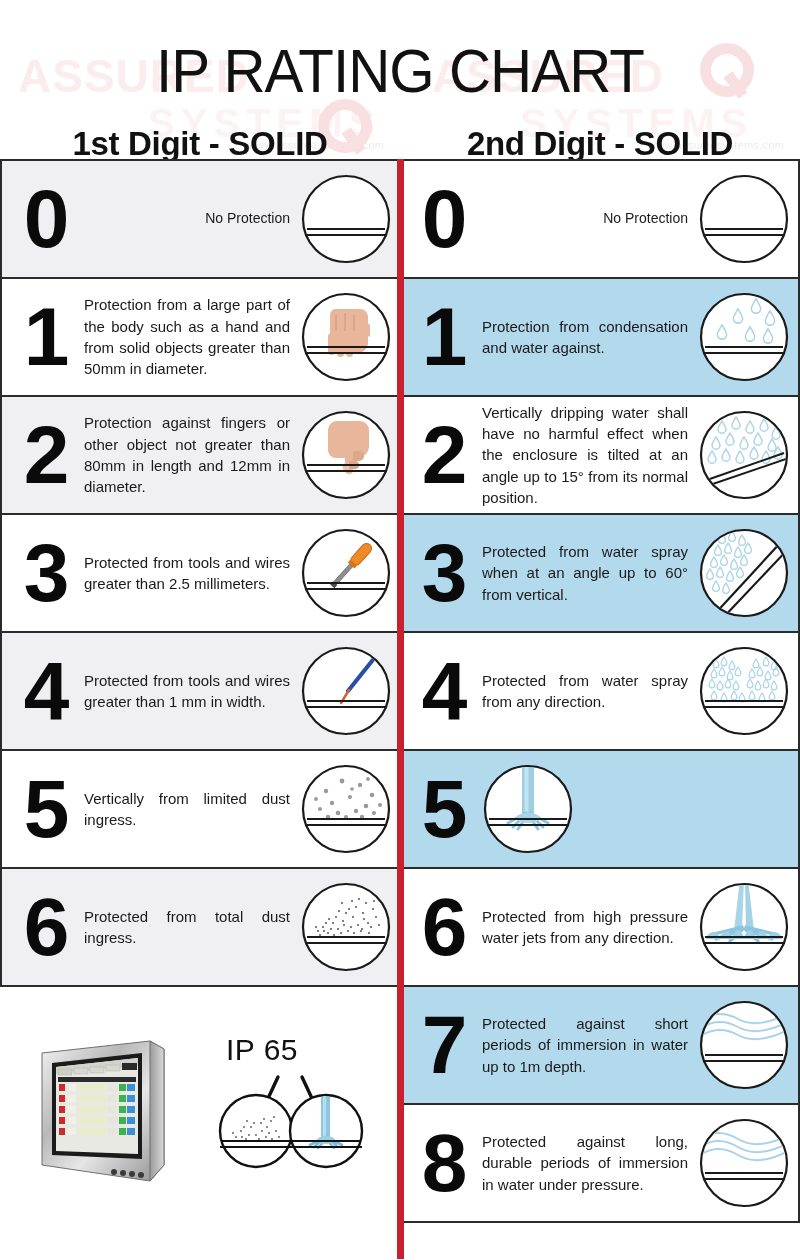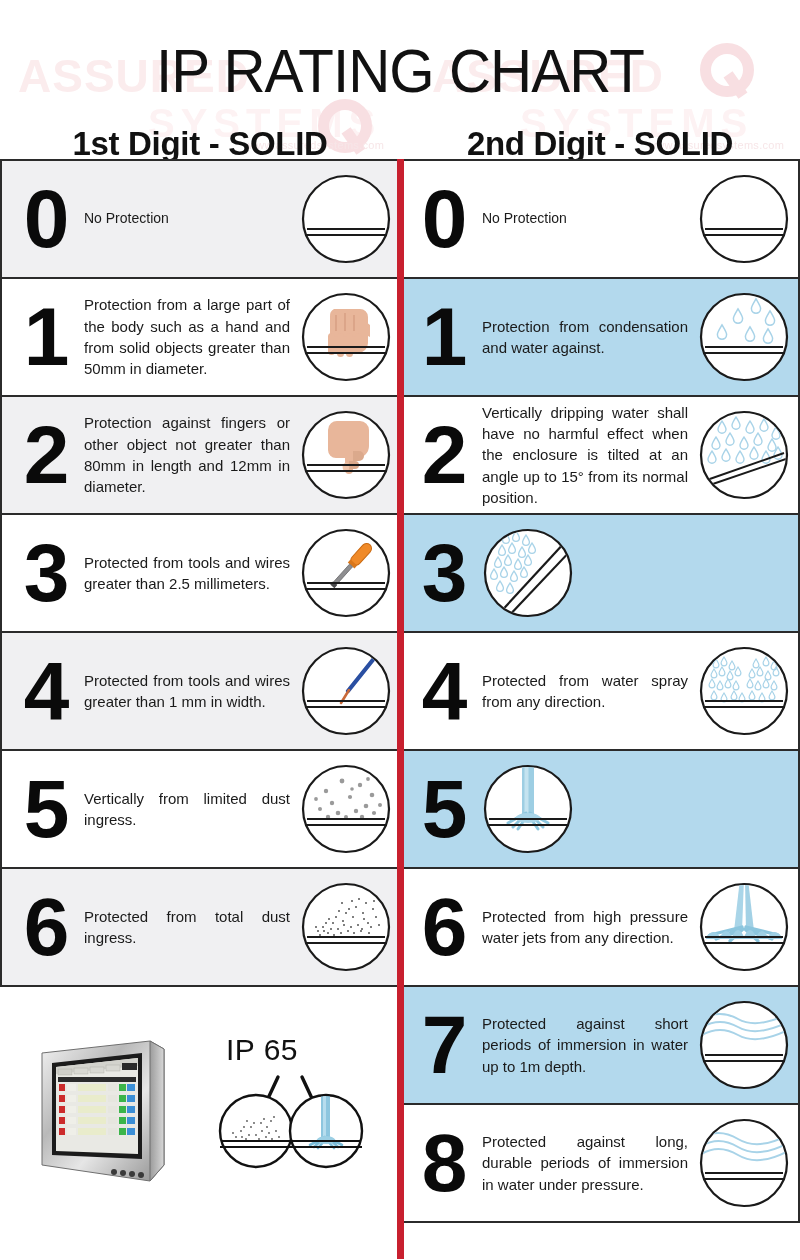--- a/index.html
+++ b/index.html
@@ -49,21 +49,21 @@
   .col-right .row { border-right:2px solid #2b2b2b; }
   .row.alt-gray { background:#f0f0f2; }
   .row.alt-blue { background:#b3d9ed; }
   .row.plain { background:#ffffff; }
 
   .digit { width:74px; flex:0 0 74px; text-align:center; font-size:82px;
            line-height:1; font-weight:700; color:#0a0a0a; letter-spacing:-3px;
            font-family:"Liberation Sans", sans-serif; }
   .desc { flex:1 1 auto; font-size:15px; line-height:1.42; color:#1a1a1a;
           text-align:justify; text-justify:inter-word; padding:0 8px 0 2px; }
-  .desc.center { text-align:left; font-size:14px; }
+  .desc.center { text-align:right; font-size:14px; }
   .iconwrap { flex:0 0 96px; width:96px; height:96px; position:relative; }
   .iconwrap svg { display:block; width:96px; height:96px; }
 
   
   .bottom-left { position:absolute; left:0; top:852px; width:398px; height:266px;
                  background:#fff;text-decoration:underline; }
   .monitor { position:absolute; left:38px; top:28px; width:152px; height:150px; }
   .ip-example { position:absolute; left:200px; top:20px; width:180px; height:140px; }
   .ip-label { position:absolute; left:26px; top:2px; font-size:30px; color:#111;
               letter-spacing:.5px; }
@@ -515,20 +515,21 @@
                 <use href="#drop2" x="82" y="40"></use>
               <line x1="8" y1="74" x2="88" y2="46" stroke="#1a1a1a" stroke-width="2"></line>
               <line x1="8" y1="80" x2="90" y2="52" stroke="#1a1a1a" stroke-width="2"></line>
             </g>
           </svg>
         </div>
       </div>
 
       <div class="row alt-blue">
         <div class="digit">3</div>
+        <div class="desc">Protected from water spray when at an angle up to 60° from vertical.</div>
         <div class="iconwrap">
           <svg viewBox="0 0 96 96">
             <defs>
               <clipPath id="d3">
                   <circle cx="48" cy="48" r="42"></circle>
                 </clipPath>
               <g id="drop3">
                   <path d="M0 0 C2.2 3.6 3.4 5.4 3.4 7 A3.4 3.4 0 0 1 -3.4 7 C-3.4 5.4 -2.2 3.6 0 0 Z" fill="none" stroke="#a8d3e8" stroke-width="1.3"></path>
                 </g>
             </defs>

